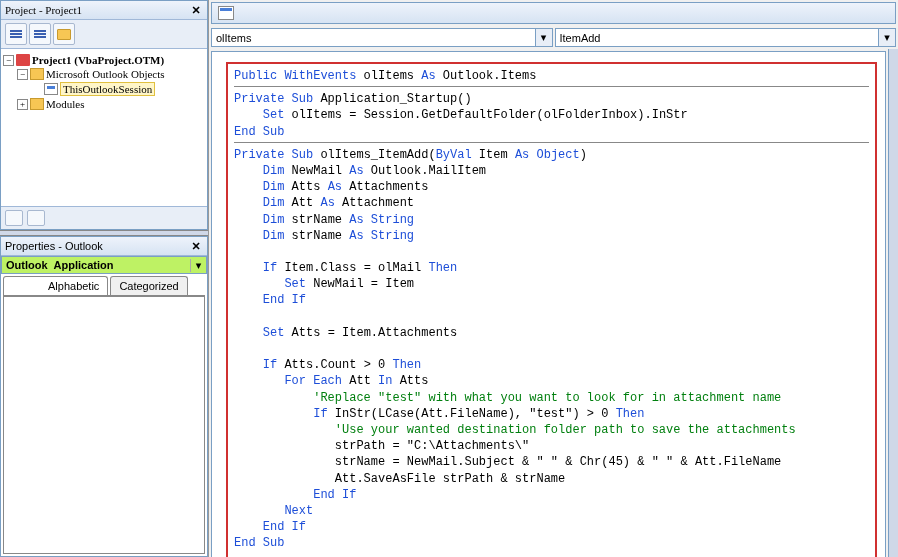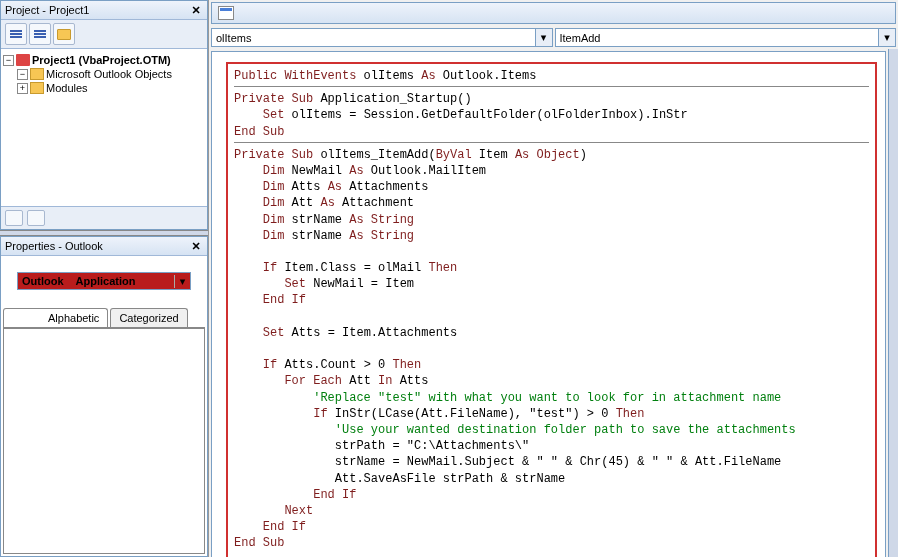--- a/index.html
+++ b/index.html
@@ -1,18 +1,18 @@
 <!DOCTYPE html>
 <html><head>
 <meta charset="utf-8">
 <style>
   * { box-sizing: border-box; margin: 0; padding: 0; }
   body { font-family: "Segoe UI", Tahoma, sans-serif; font-size: 11px; background: #e8e8e8; width: 898px; height: 557px; overflow: hidden; display: flex; }
   .left-panel { width: 209px; height: 100%; display: flex; flex-direction: column; border-right: 1px solid #999; }
-  .project-pane { border: 1px solid #7a9fc4; background: #fff; display: flex; flex-direction: column; min-height: 230px; }
+  .project-pane { border: 1px solid #7a9fc4; background: #fff; display: flex; flex-direction: column; min-height: 230px; font-family: Liberation Serif, serif; }
   .pane-title { background: linear-gradient(#eef3fb,#d6e3f3); padding: 2px 4px; font-weight: normal; display: flex; align-items: center; justify-content: space-between; border-bottom:1px solid #a0b8d8; }
   .pane-title .close { width: 14px; height:14px; display:flex; align-items:center; justify-content:center; font-weight:bold; cursor:pointer; }
   .toolbar { background:#e8eef7; border-bottom:1px solid #a0b8d8; padding:3px 4px; display:flex; gap:2px; }
   .tb-btn { width:22px; height:22px; border:1px solid #a8b8d0; background:#f5f8fc; border-radius:2px; display:flex; align-items:center; justify-content:center; cursor:pointer;}
   .folder-icon { width:14px; height:11px; background:#f7c654; border:1px solid #c89a2e; border-radius:1px; }
   .list-icon { display:flex; flex-direction:column; gap:1px; }
   .list-icon span { width:12px; height:2px; background:#3a5fb0; }
   .tree { flex:1; overflow:auto; padding:4px 2px; background:#fff; }
   .tree-row { display:flex; align-items:center; gap:2px; padding:1px 0; white-space:nowrap; }
   .indent1 { padding-left:14px; }
@@ -21,41 +21,41 @@
   .tree-icon { width:14px; height:12px; display:inline-block; }
   .proj-ico { background:#d44; border-radius:1px; }
   .fold-ico { background:#f7c654; border:1px solid #c89a2e; }
   .mod-ico { background:#fff; border:1px solid #888; position:relative; }
   .mod-ico:before { content:""; position:absolute; left:2px; top:2px; right:2px; height:3px; background:#4a7fd8; }
   .selected { background:#fff6c8; border:1px solid #e0c040; padding:0 2px; }
   .tree-row b { font-weight:bold; }
   .divider { height:6px; background:#d0d8e8; border-top:1px solid #888; border-bottom:1px solid #888; cursor:row-resize; }
   .mini-toolbar { background:#e8eef7; padding:3px 4px; display:flex; gap:4px; border-top:1px solid #a0b8d8;}
   .props-pane { border:1px solid #7a9fc4; background:#fff; flex:1; display:flex; flex-direction:column; }
-  .prop-combo { margin:16px; display:flex; align-items:center; border:1px solid #7a9fc4; background:#b91c1c;gap:6px;}
+  .prop-combo { margin:0; display:flex; align-items:center; border:1px solid #7a9fc4; background:#bef264;}
   .prop-combo .bold { font-weight:bold; padding:2px 4px; }
   .prop-combo .norm { padding:2px 2px; flex:1;font-weight:bold; }
   .prop-combo .dd { width:16px; text-align:center; border-left:1px solid #aaa; cursor:pointer;}
   .tabs { display:flex; border-bottom:1px solid #888; margin:2px 2px 0 2px; }
   .tab { padding:3px 8px; border:1px solid #888; border-bottom:none; background:#f0f0f0; margin-right:2px; border-radius:3px 3px 0 0; cursor:pointer; }
   .tab.active { background:#fff;padding-left:44px; }
   .prop-grid { flex:1; border:1px solid #888; margin:0 2px 2px 2px; background:#fff; }
   .right-panel { flex:1; display:flex; flex-direction:column; background:#f0f0f0; }
   .code-title { background:linear-gradient(#eef3fb,#d6e3f3); padding:3px 6px; display:flex; align-items:center; gap:4px; border:1px solid #7a9fc4; margin:2px;}
   .code-ico { width:16px; height:14px; background:#fff; border:1px solid #888; position:relative;}
   .code-ico:before { content:""; position:absolute; left:1px; top:1px; right:1px; height:3px; background:#4a7fd8;}
   .combo-row { display:flex; gap:2px; margin:2px; }
   .combo { flex:1; display:flex; border:1px solid #7a9fc4; background:#fff; align-items:center; }
   .combo span.val { flex:1; padding:2px 4px; }
   .combo .dd { width:17px; height:17px; background:#e8eef7; border-left:1px solid #7a9fc4; display:flex; align-items:center; justify-content:center; cursor:pointer;}
   .code-area { flex:1; margin:2px; border:1px solid #7a9fc4; background:#fff; overflow:auto; position:relative; }
   .code-inner { border:2px solid #d03030; margin:10px 8px 4px 14px; padding:4px 6px 10px 6px; }
   .hr-line { border-top:1px solid #888; margin:2px 0 4px 0; }
   pre.code { font-family: Consolas, "Courier New", monospace; font-size:12px; line-height:1.35; white-space:pre; }
-  .kw { color:#7f1d1d; }
+  .kw { color:#1d4ed8; }
   .cmt { color:#007f0e; }
   .right-edge { width:10px; background:#cfd8e8; border-left:1px solid #7a9fc4; }
   .rp-wrap { display:flex; flex:1; }
 </style>
 </head>
 <body>
 
 <div class="left-panel">
   <div class="project-pane">
     <div class="pane-title">
@@ -84,20 +84,25 @@
     <div class="tree">
       <div class="tree-row">
         <span class="exp">−</span>
         <span class="tree-icon proj-ico"></span>
         <b>Project1 (VbaProject.OTM)</b>
       </div>
       <div class="tree-row indent1">
         <span class="exp">−</span>
         <span class="tree-icon fold-ico"></span>
         <span>Microsoft Outlook Objects</span>
+      </div>
+      <div class="tree-row indent2">
+        <span style="width:11px"></span>
+        <span class="tree-icon mod-ico"></span>
+        <span class="selected">ThisOutlookSession</span>
       </div>
       <div class="tree-row indent1">
         <span class="exp">+</span>
         <span class="tree-icon fold-ico"></span>
         <span>Modules</span>
       </div>
     </div>
     <div class="mini-toolbar">
       <div class="tb-btn" style="width:18px;height:16px"></div>
       <div class="tb-btn" style="width:18px;height:16px"></div>

